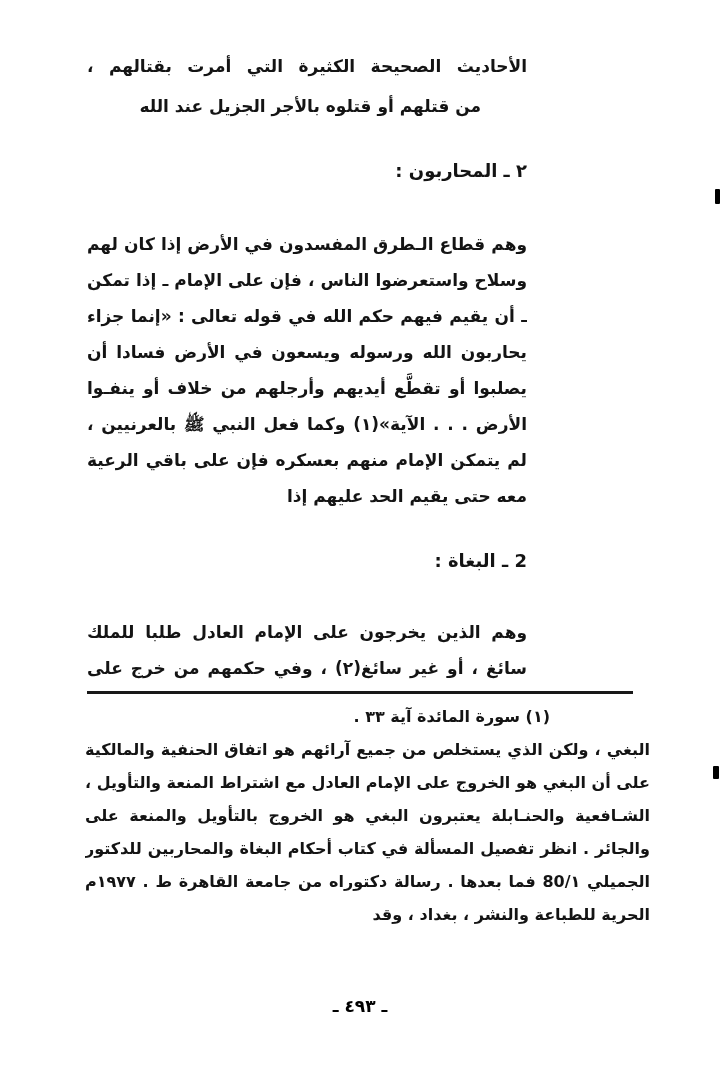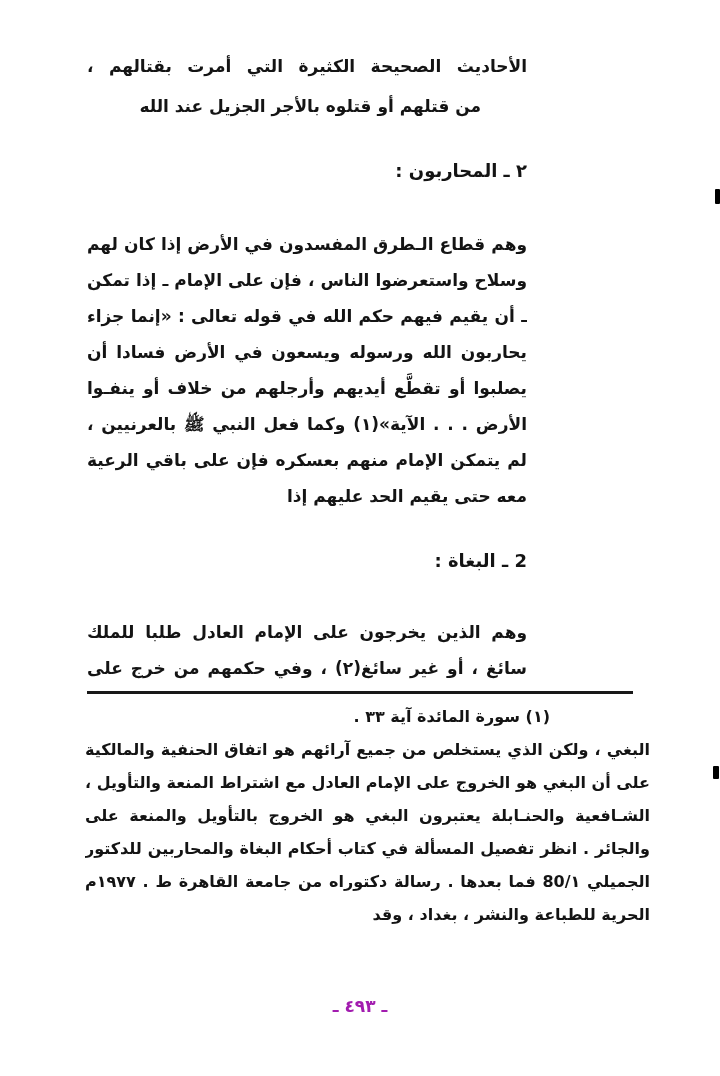--- a/index.html
+++ b/index.html
@@ -60,21 +60,21 @@
     text-align:right; white-space:nowrap;
   }
   .fn-just { text-align:justify; text-align-last:justify; white-space:normal; }
   .fn1 { padding-right:100px; }
   .fn-last { padding-right:0; padding-left:240px; white-space:normal; }
 
   
   .pagenum {
     position:absolute; top:996px; left:0; width:720px;
     text-align:center;
-    font-size:17px; font-weight:700; color:#a21caf;
+    font-size:17px; font-weight:700; color:#000000;
   }
 
   
   .edge-mark { position:absolute; background:#000; border-radius:1px; }
   .edge-mark-1 { left:715px; top:189px; width:5px; height:15px; }
   .edge-mark-2 { left:713px; top:766px; width:6px; height:13px; }
 </style>
 </head>
 <body>
 

